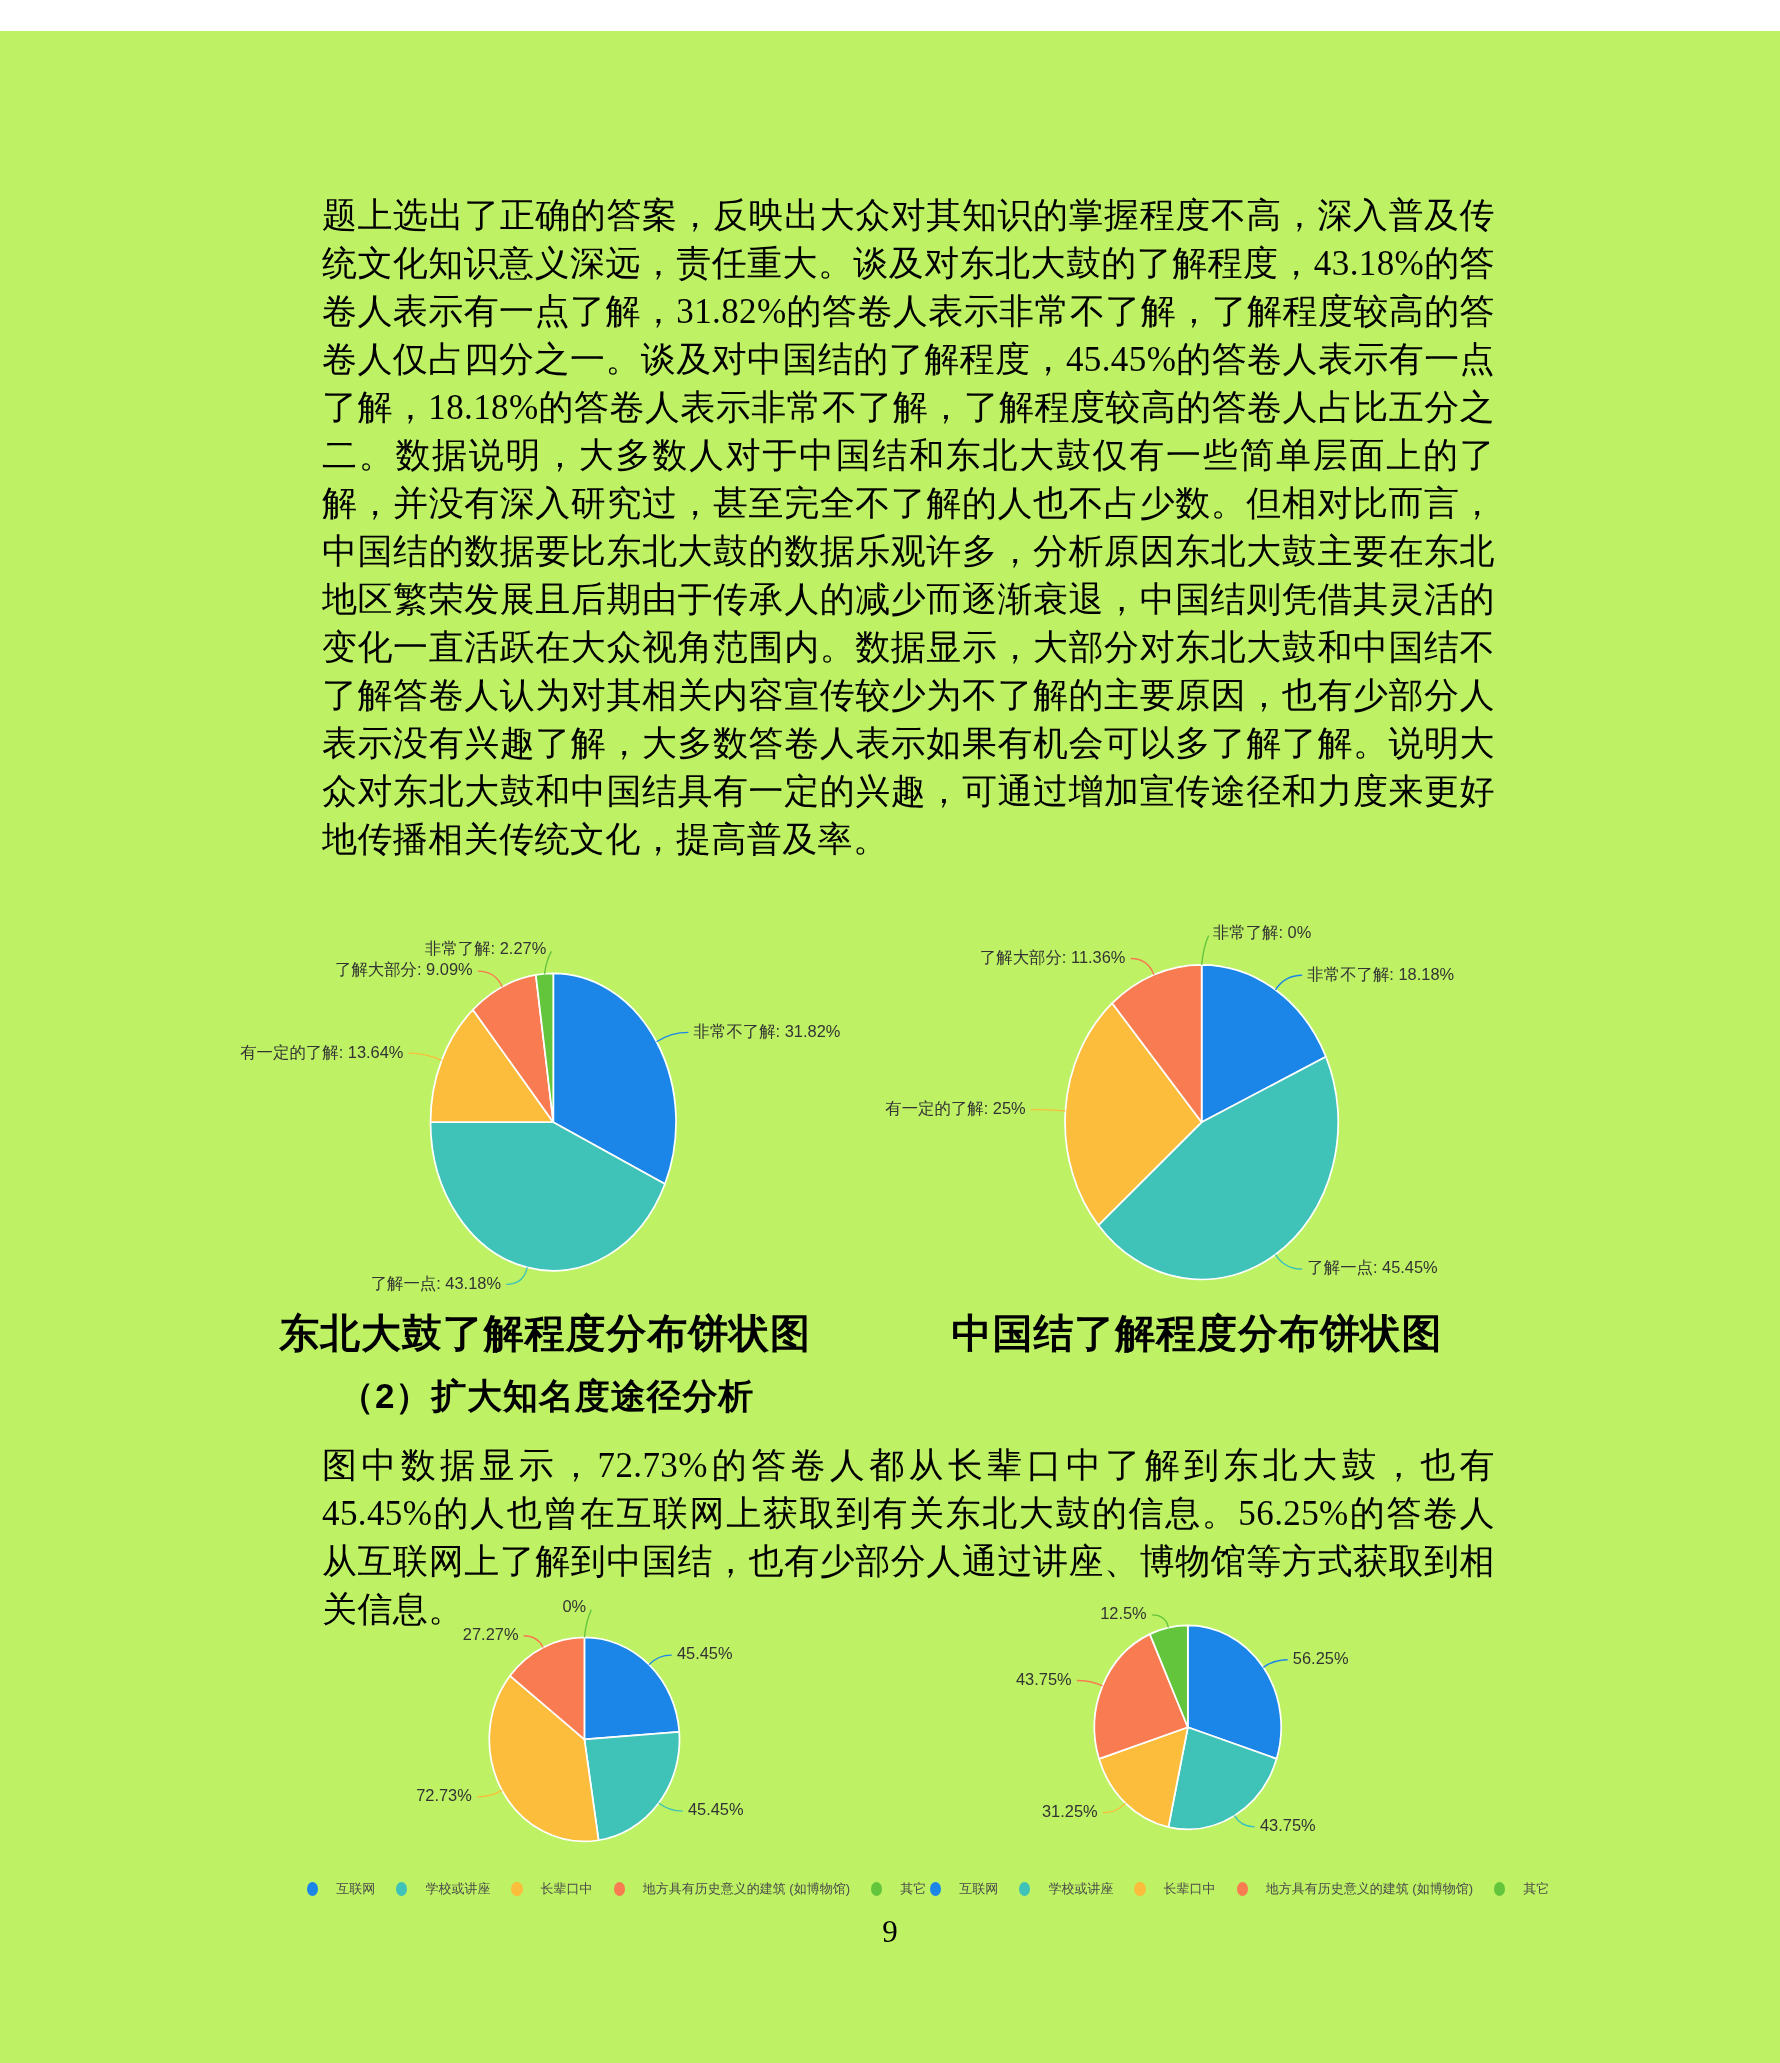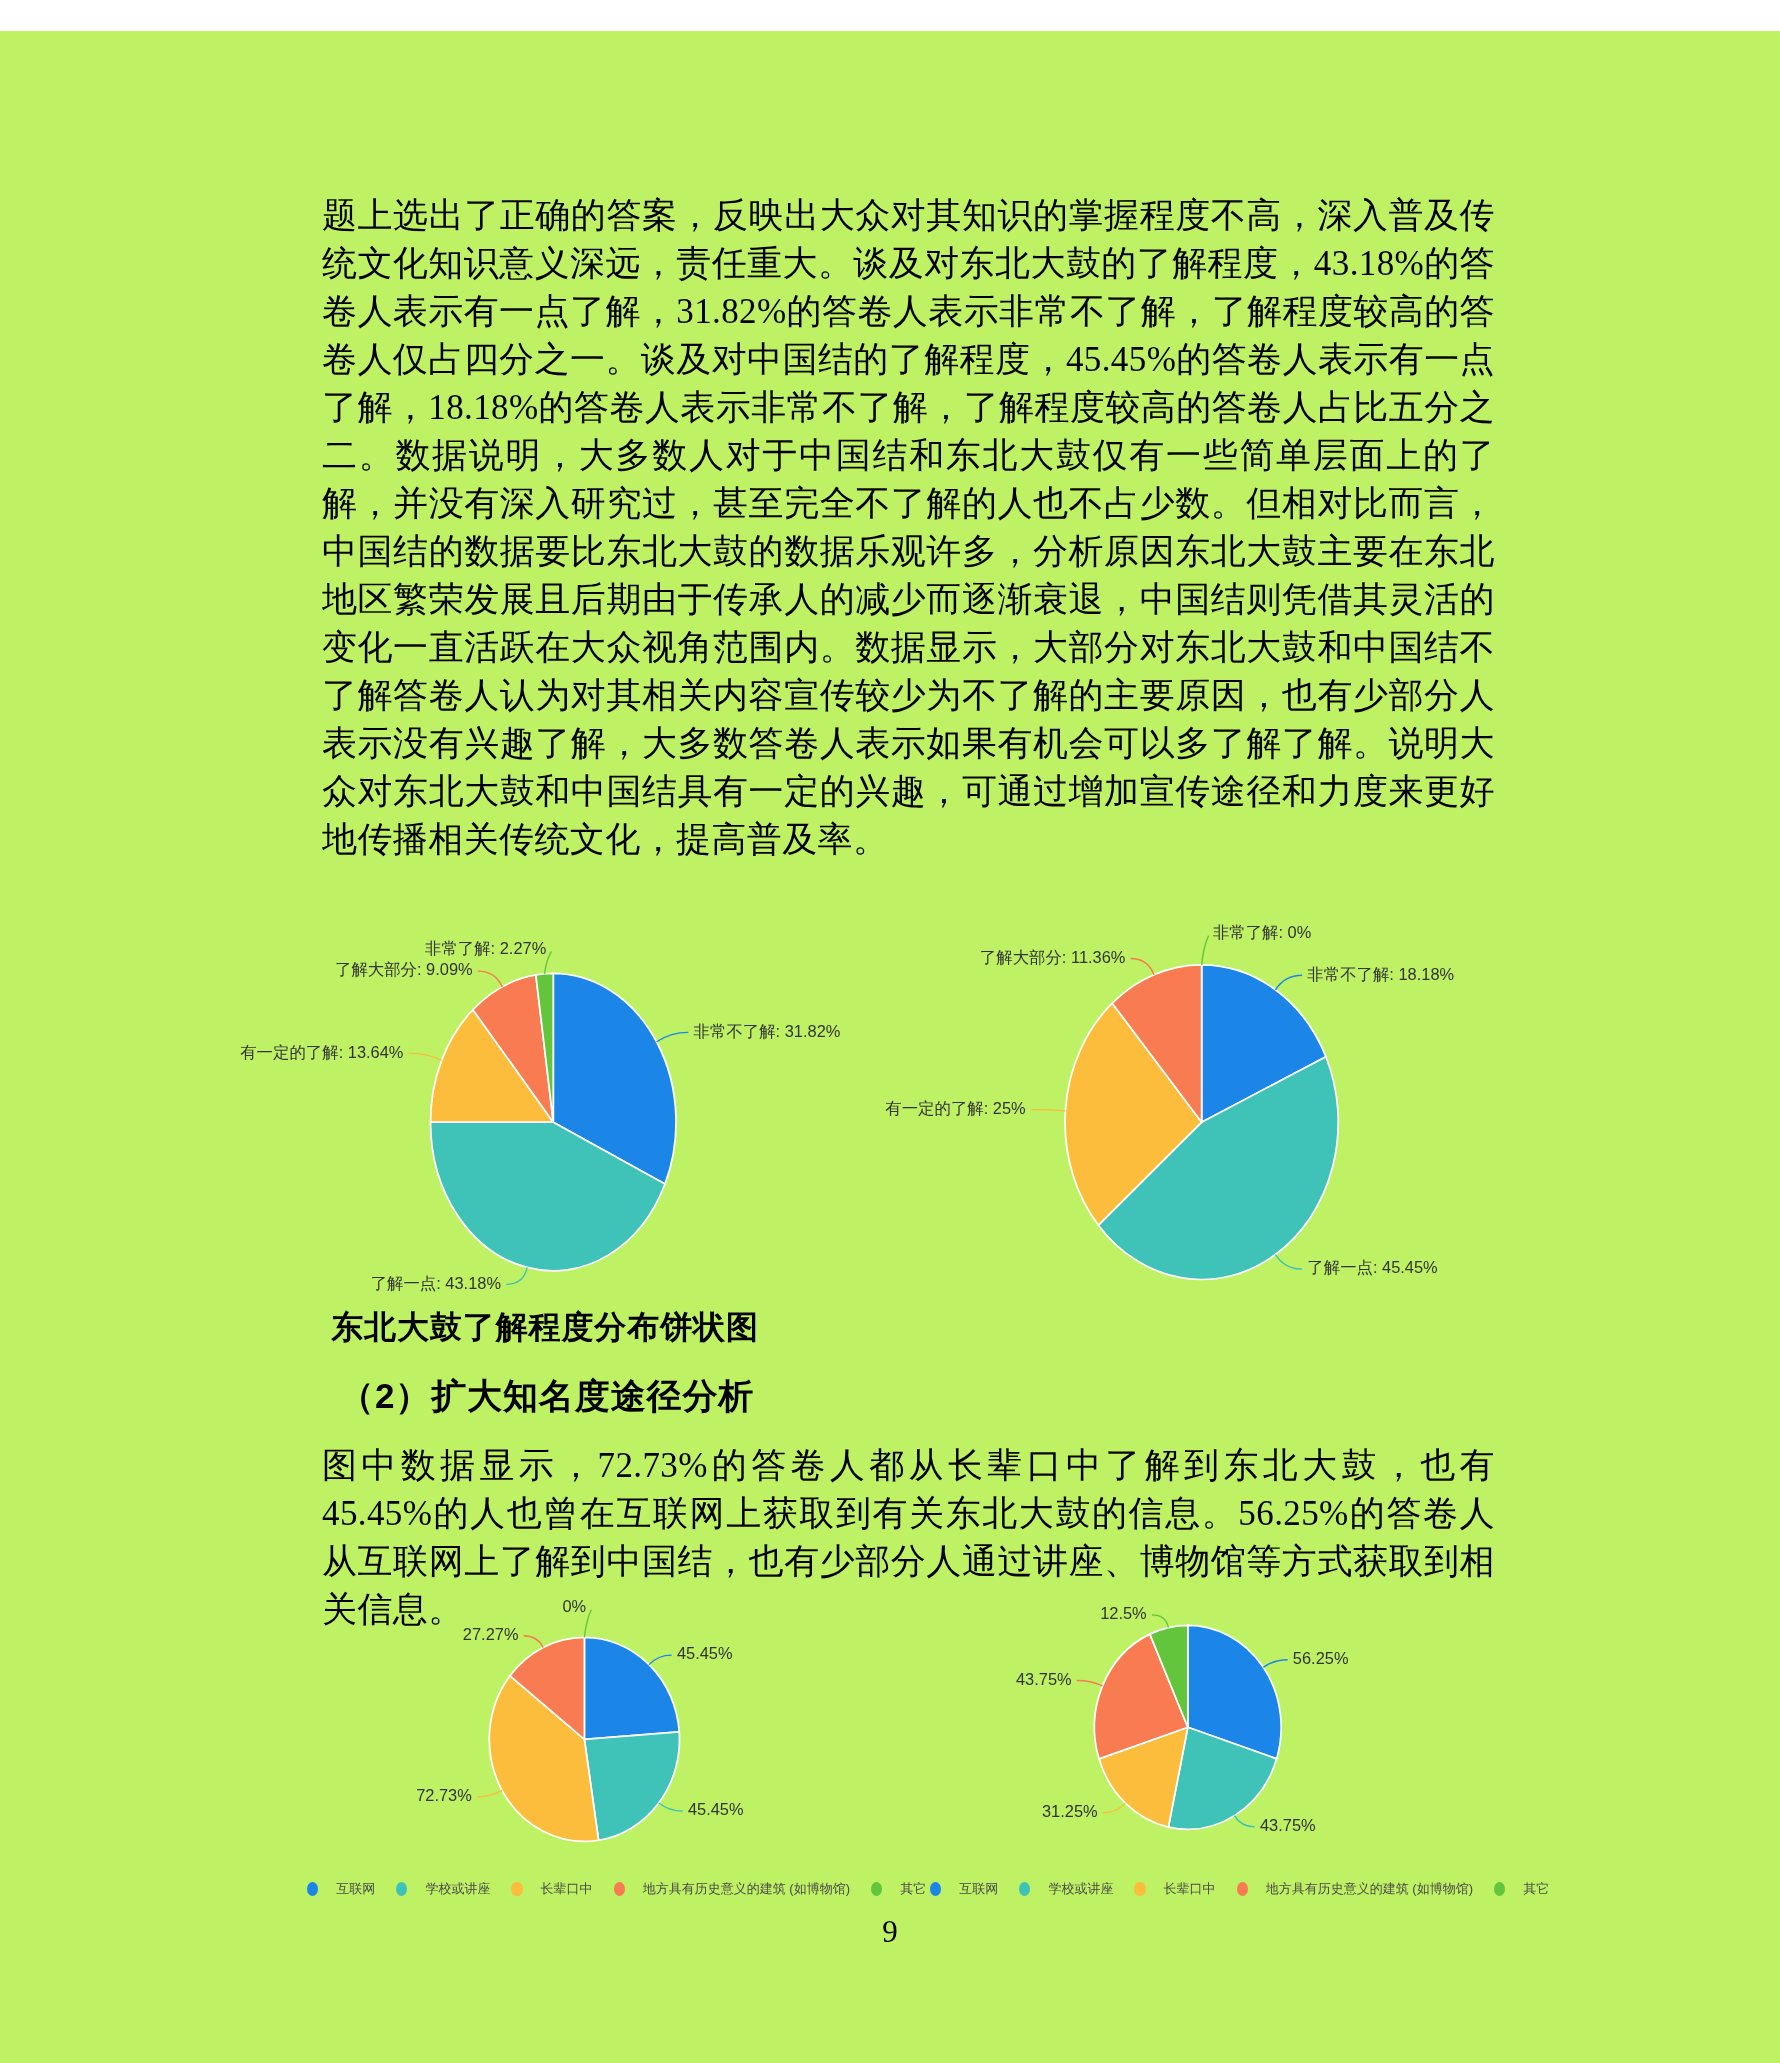--- a/index.html
+++ b/index.html
@@ -35,21 +35,21 @@
     color:#000;
     letter-spacing:0.9px;
   }
   .chart-caption{
     position:absolute;
     top:1275px;
     margin:0;
     width:674px;
     text-align:center;
     font-family:"Liberation Sans","DejaVu Sans",sans-serif;
-    font-size:32px;
+    font-size:40px;
     font-weight:bold;
     letter-spacing:0.9px;
     color:#000;
   }
   .caption-left{left:208px;}
   .caption-right{left:860px;}
   #charts-layer{
     position:absolute;left:0;top:0;
     width:1780px;height:2063px;
     overflow:visible;
@@ -154,20 +154,21 @@
         <text x="1269.6969354178605" y="2060.8382617884936" fill="#333333" font-size="19" text-anchor="end" dominant-baseline="middle" font-family="&quot;Liberation Sans&quot;,&quot;DejaVu Sans&quot;,sans-serif">31.25%</text>
         <path d="M 1275.3370905745992 1914.0050761170555 Q 1261.63390870996 1907.9040264709186 1245.63390870996 1907.9040264709186" fill="none" stroke="#F87B51" stroke-width="1.6"></path>
         <text x="1239.63390870996" y="1907.9040264709186" fill="#333333" font-size="19" text-anchor="end" dominant-baseline="middle" font-family="&quot;Liberation Sans&quot;,&quot;DejaVu Sans&quot;,sans-serif">43.75%</text>
         <path d="M 1351.545537391682 1846.578583113411 Q 1348.4268620294156 1831.906369102404 1332.4268620294156 1831.906369102404" fill="none" stroke="#63C53C" stroke-width="1.6"></path>
         <text x="1326.4268620294156" y="1831.906369102404" fill="#333333" font-size="19" text-anchor="end" dominant-baseline="middle" font-family="&quot;Liberation Sans&quot;,&quot;DejaVu Sans&quot;,sans-serif">12.5%</text>
       </g>
     </svg>
 
   <p class="chart-caption caption-left">东北大鼓了解程度分布饼状图</p>
 
+  <p class="chart-caption caption-right">中国结了解程度分布饼状图</p>
 
   <h3 class="heading">（2）扩大知名度途径分析</h3>
 
   <p class="body-text para2">图中数据显示，72.73%的答卷人都从长辈口中了解到东北大鼓，也有 45.45%的人也曾在互联网上获取到有关东北大鼓的信息。56.25%的答卷人从互联网上了解到中国结，也有少部分人通过讲座、博物馆等方式获取到相关信息。</p>
 
   <div class="legend legend-left">
       <span class="legend-item">
         <span class="legend-dot" style="background: rgb(28, 134, 232);"></span>
         <span>互联网</span>
       </span>

